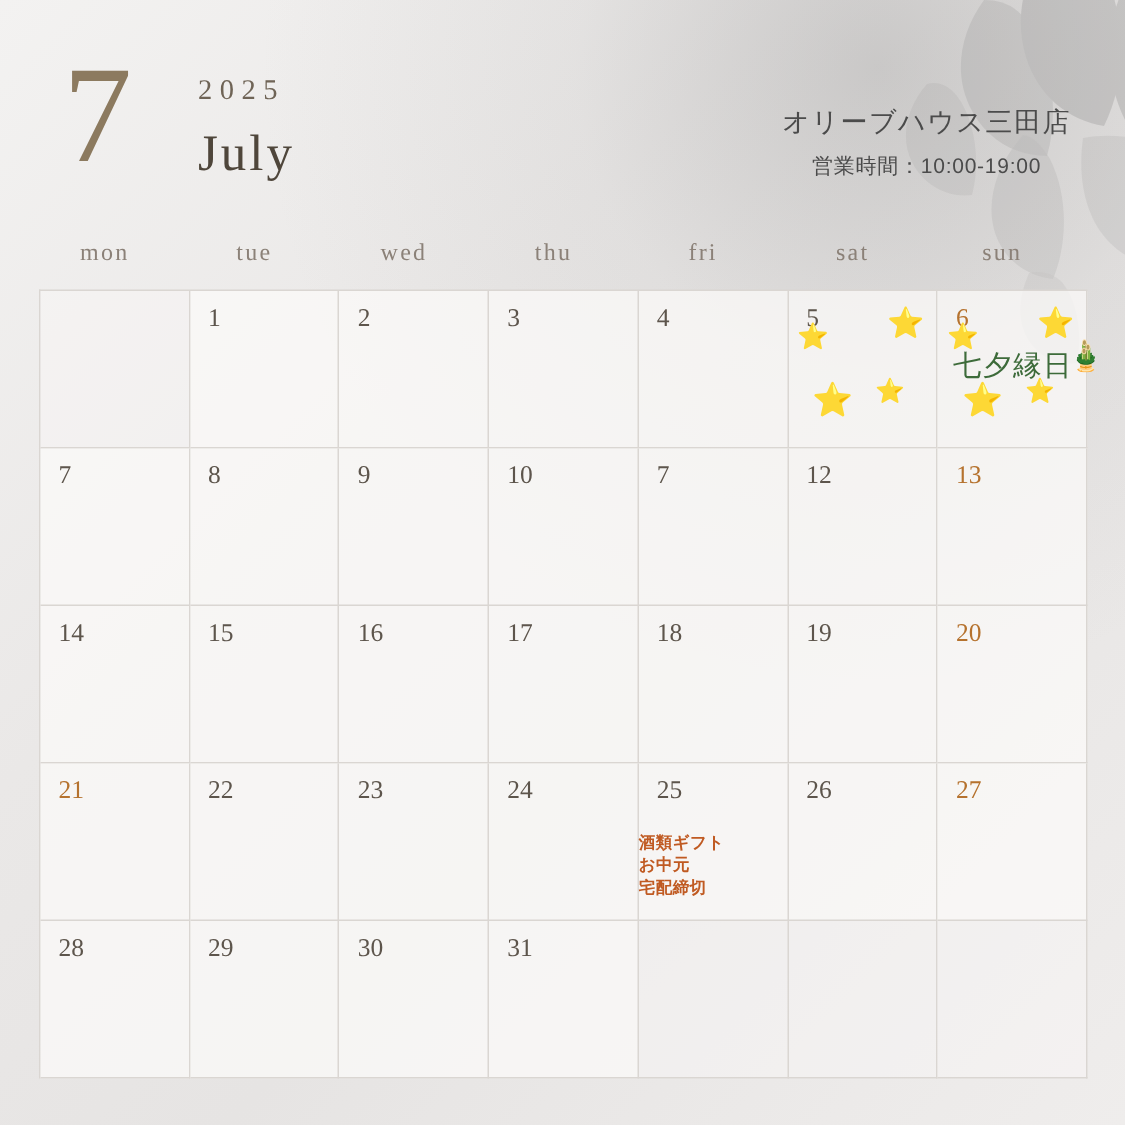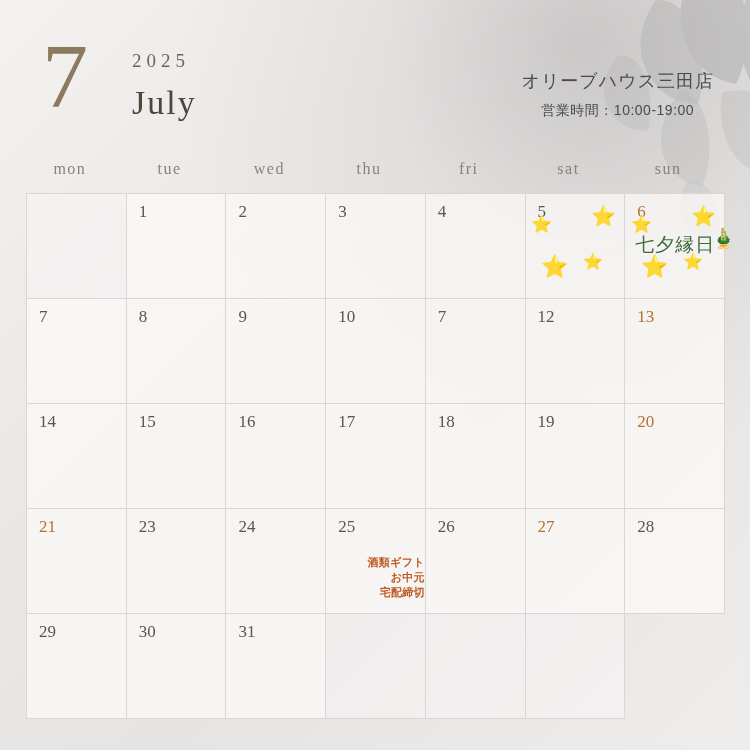--- a/index.html
+++ b/index.html
@@ -127,21 +127,21 @@
     color: #5d554c;
   }
   .daynum.holiday {
     color: #b5722e;
   }
   .event {
     position: absolute;
     left: 0;
     right: 0;
     top: 46px;
-    text-align: right;
+    text-align: left;
     font-size: 11px;
     line-height: 1.35;
     color: #c05a22;
     font-weight: bold;
     white-space: pre-line;
     letter-spacing: 0.3px;
   }
   .event.tanabata {
     position: absolute;
     top: 38px;
@@ -280,20 +280,23 @@
       <div class="cell">
         <div class="daynum">19</div>
       </div>
       <div class="cell">
         <div class="daynum holiday">20</div>
       </div>
       <div class="cell">
         <div class="daynum holiday">21</div>
       </div>
       <div class="cell">
+        <div class="daynum">22</div>
+      </div>
+      <div class="cell">
         <div class="daynum">23</div>
       </div>
       <div class="cell">
         <div class="daynum">24</div>
       </div>
       <div class="cell">
         <div class="daynum">25</div>
         <div class="event">酒類ギフト
 お中元
 宅配締切</div>

